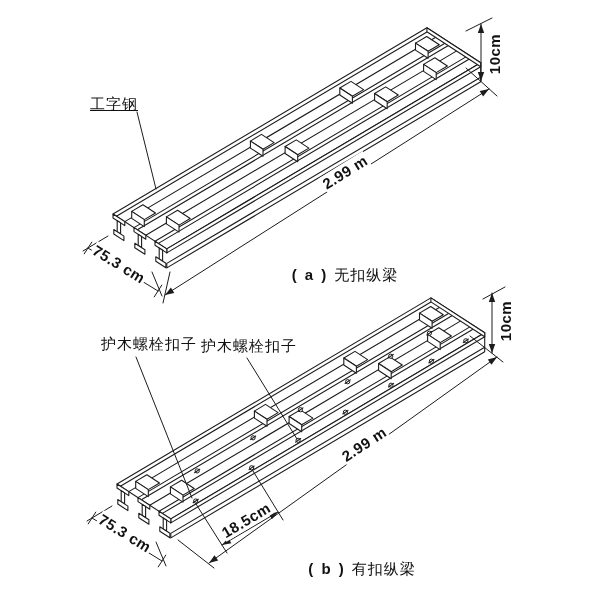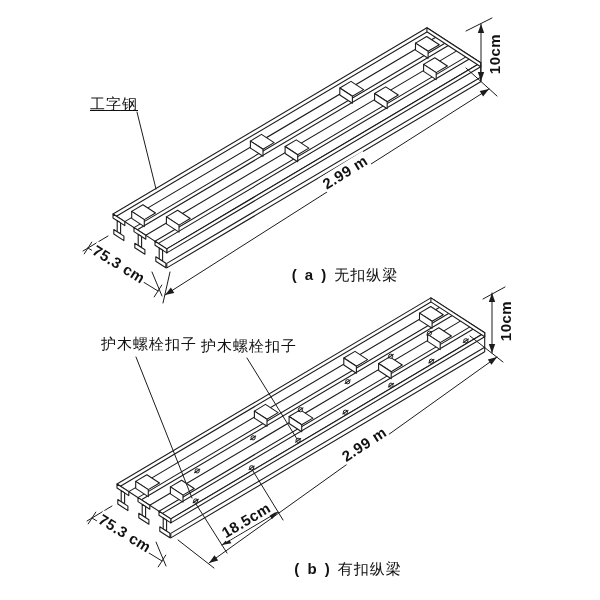--- a/index.html
+++ b/index.html
@@ -176,16 +176,16 @@
   <div class="t caption ctr" style="left:345px;top:275px;">
     <span class="cap-l">( a )</span><span>无扣纵梁</span>
   </div>
 
   <div class="t cjk" style="left:101px;top:335px;">护木螺栓扣子</div>
   <div class="t cjk" style="left:201px;top:337px;">护木螺栓扣子</div>
   <div class="t dim" style="left:505px;top:321px;transform:translate(-50%,-50%) rotate(-90deg);">10cm</div>
   <div class="t dim" style="left:364px;top:444px;transform:translate(-50%,-50%) rotate(-33deg);">2.99 m</div>
   <div class="t dim" style="left:125px;top:533px;transform:translate(-50%,-50%) rotate(31.5deg);">75.3 cm</div>
   <div class="t dim" style="left:246px;top:520px;transform:translate(-50%,-50%) rotate(-31deg);">18.5cm</div>
-  <div class="t caption ctr" style="left:348px;top:569px;">
+  <div class="t caption ctr" style="left:362px;top:569px;">
     <span class="cap-l">( b )</span><span>有扣纵梁</span>
   </div>
 </div>
 
 </body></html>

